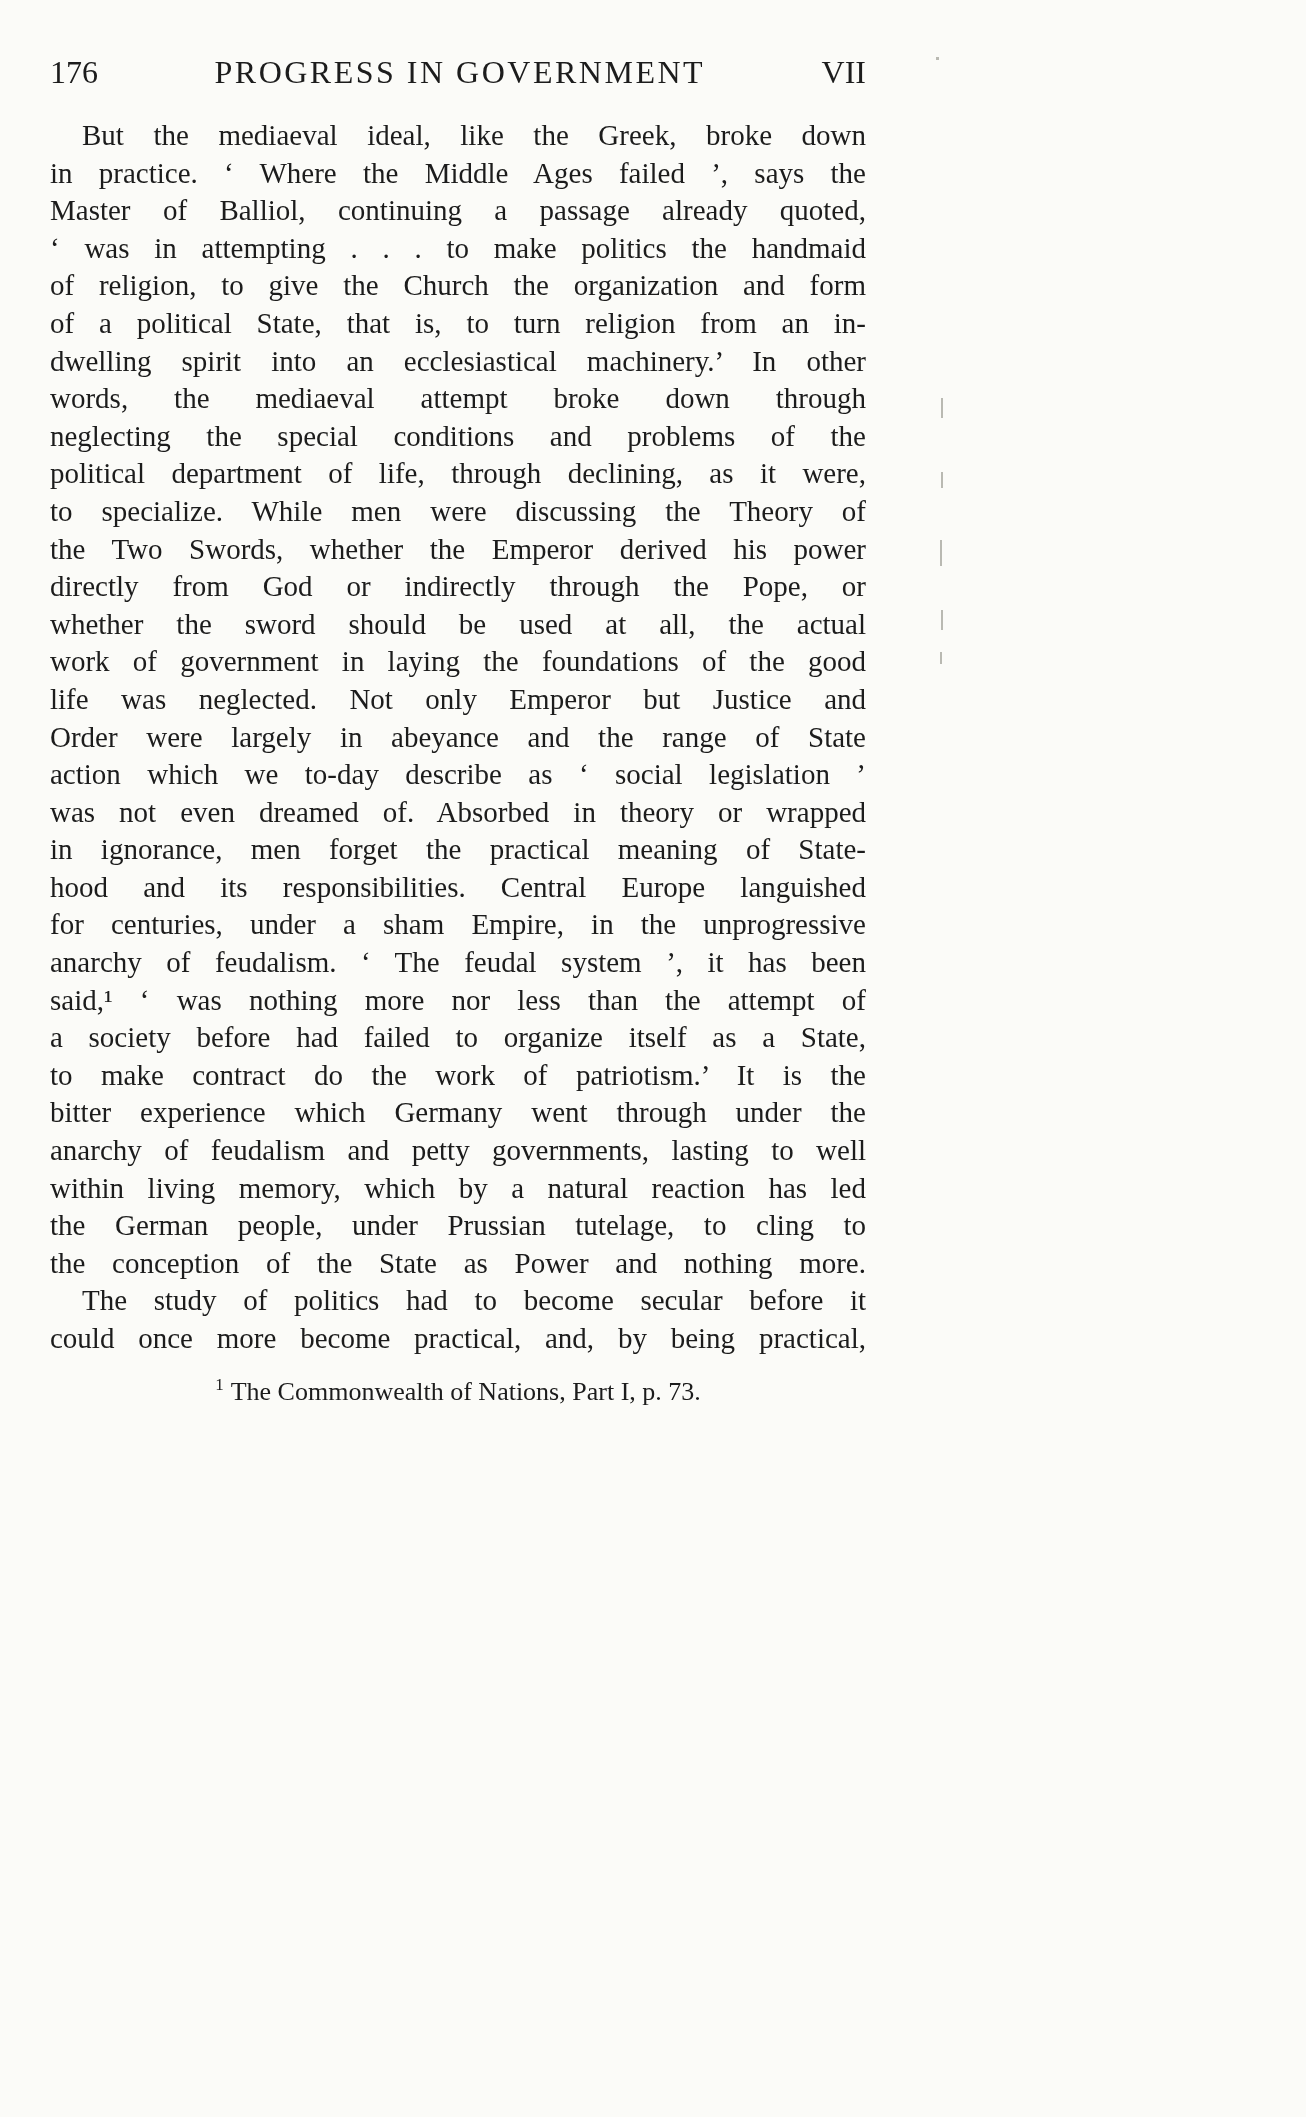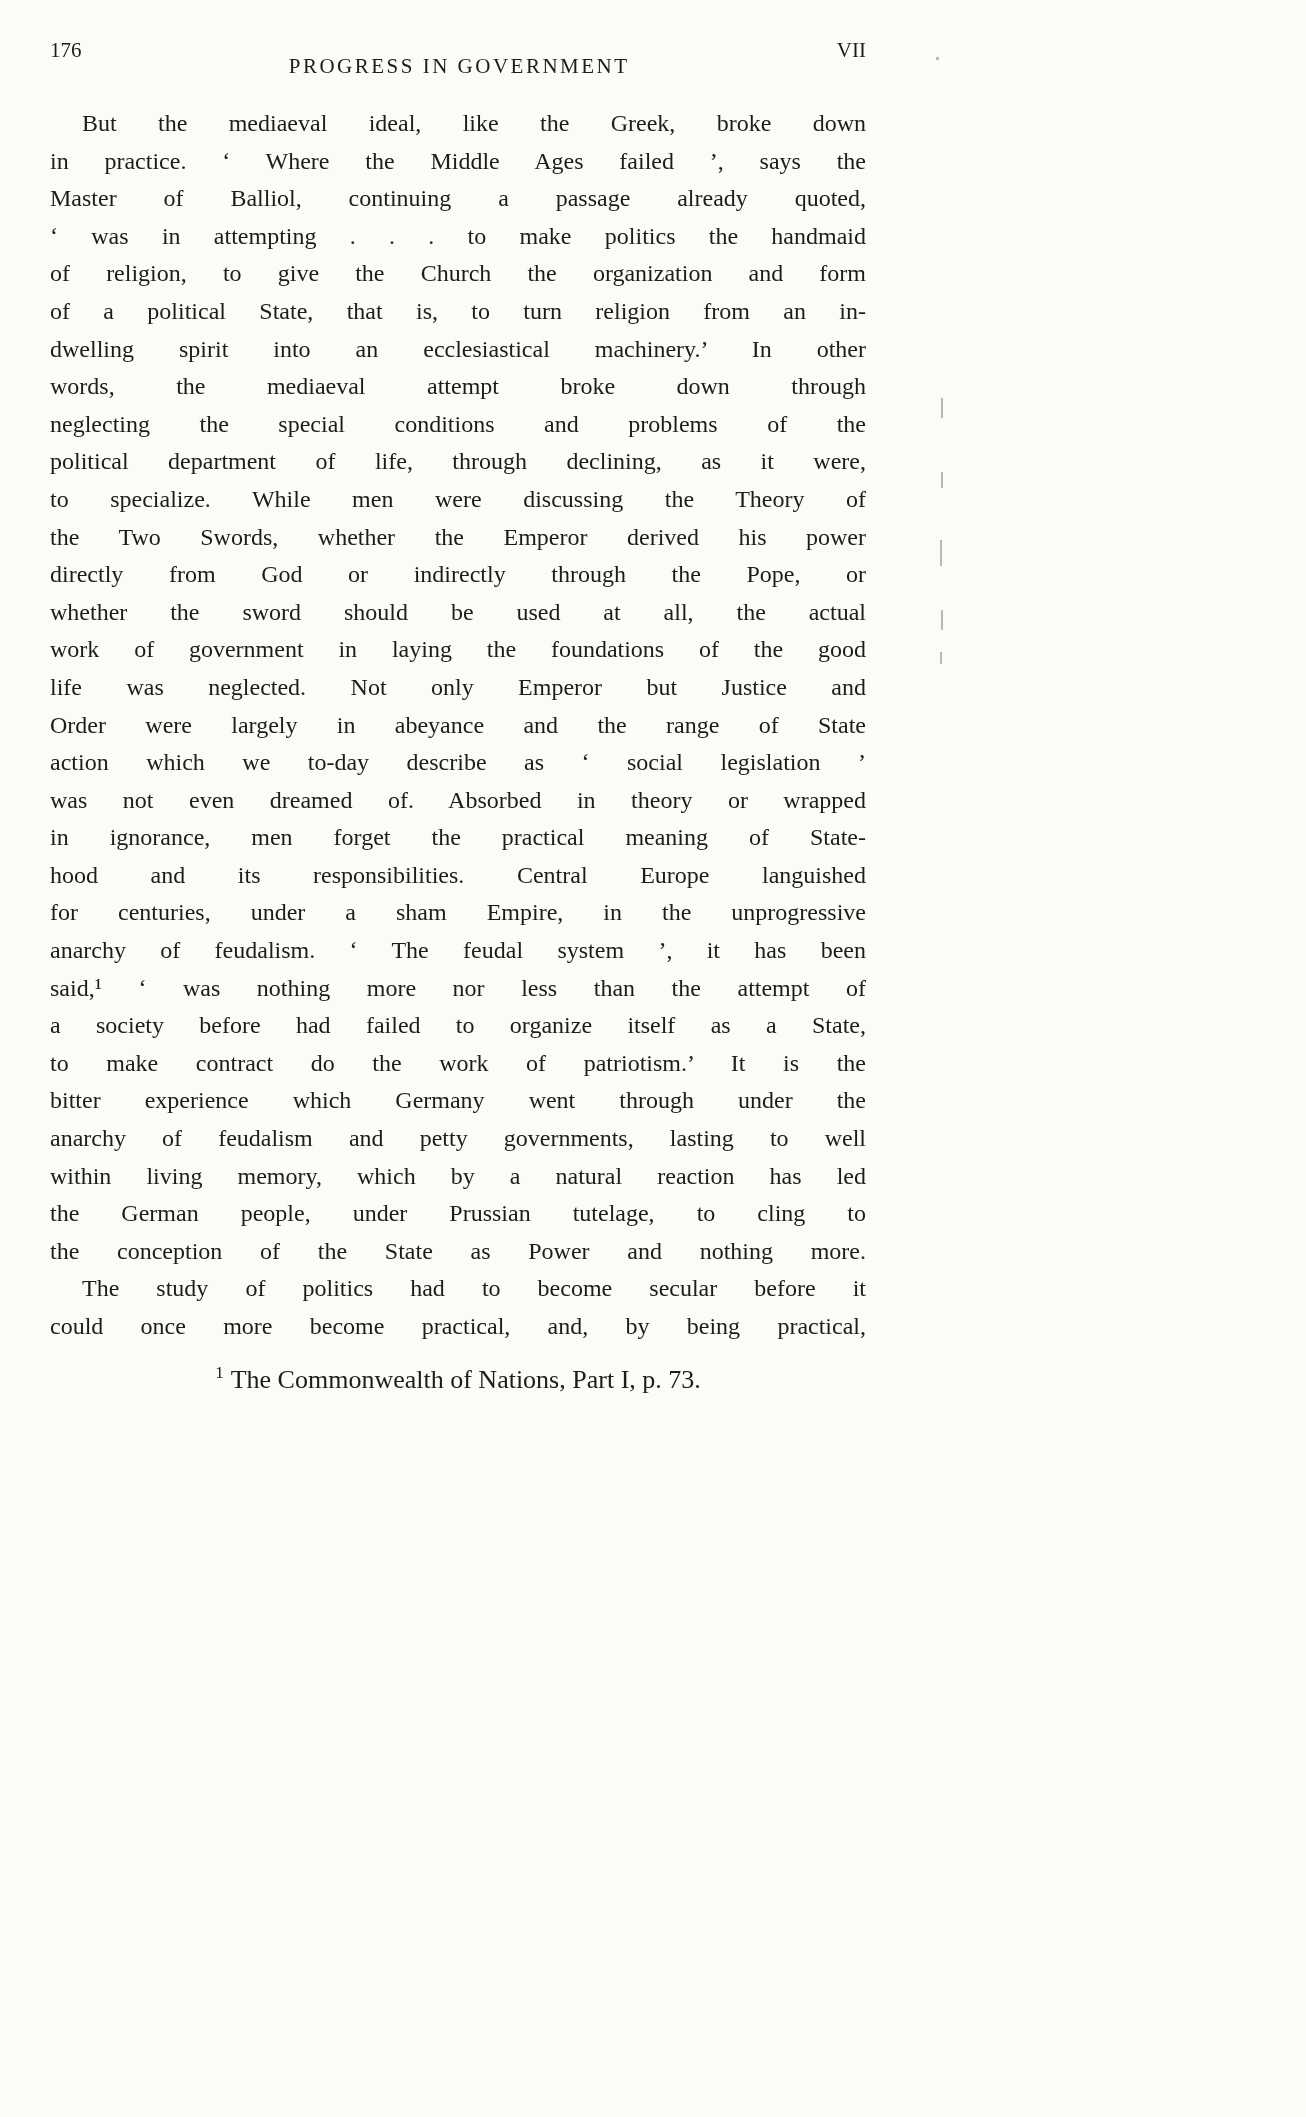--- a/index.html
+++ b/index.html
@@ -18,33 +18,33 @@
   }
   .text-block {
     position: absolute;
     left: 50px;
     top: 38px;
     width: 816px;
   }
   .page-header {
     display: flex;
     justify-content: space-between;
-    align-items: flex-start;
-    font-size: 21px;
+    align-items: flex-end;
+    font-size: 32px;
     margin-bottom: 26px;
   }
   .page-header .running-title {
     letter-spacing: 2.5px;
     margin-top: 16px;
   }
   .page-header .page-num {
     font-variant-numeric: oldstyle-nums;
   }
   .page-body {
-    font-size: 24px;
+    font-size: 29px;
   }
   .paragraph { margin: 0; }
   .line {
     text-align: justify;
     text-align-last: justify;
     line-height: 37.6px;
     height: 37.6px;
     white-space: nowrap;
     overflow: hidden;
   }

